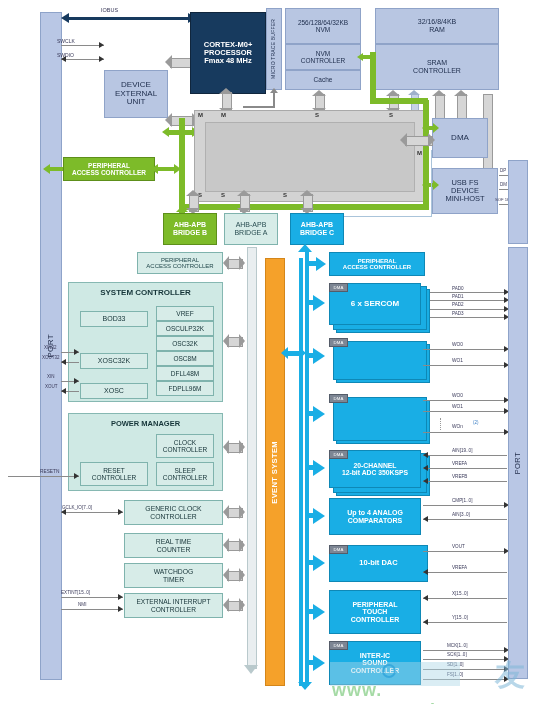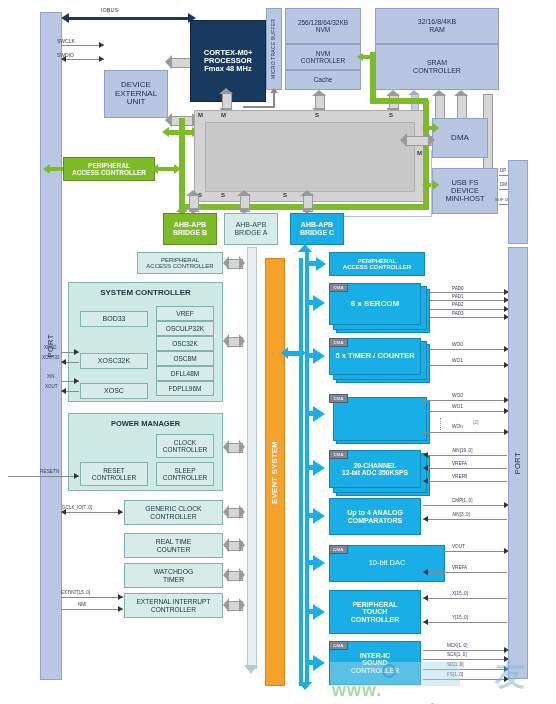--- a/index.html
+++ b/index.html
@@ -68,21 +68,21 @@
   <div class="tri" style="left:190px;top:55px;border-top:7px solid transparent;border-bottom:7px solid transparent;border-left:7px solid #9a9a9a;"></div>
 
   <div class="harrow" style="left:170px;top:116px;width:24px;height:8px;"></div>
   <div class="tri" style="left:165px;top:113px;border-top:7px solid transparent;border-bottom:7px solid transparent;border-right:7px solid #9a9a9a;"></div>
   <div class="tri" style="left:192px;top:113px;border-top:7px solid transparent;border-bottom:7px solid transparent;border-left:7px solid #9a9a9a;"></div>
 
   <div class="gwire" style="left:168px;top:130px;width:26px;height:5px;"></div>
   <div class="tri" style="left:162px;top:127px;border-top:5px solid transparent;border-bottom:5px solid transparent;border-right:7px solid #7dbb29;"></div>
   <div class="tri" style="left:192px;top:127px;border-top:5px solid transparent;border-bottom:5px solid transparent;border-left:7px solid #7dbb29;"></div>
 
-  <div class="blk navy" style="left:190px;top:20px;width:76px;height:82px;flex-direction:column;font-size:7.5px;font-weight:bold;">
+  <div class="blk navy" style="left:190px;top:12px;width:76px;height:82px;flex-direction:column;font-size:7.5px;font-weight:bold;">
     <span>CORTEX-M0+</span>
     <span>PROCESSOR</span>
     <span>Fmax 48 MHz</span>
   </div>
   <div class="blk lav" style="left:266px;top:8px;width:16px;height:82px;">
     <span class="vtext" style="font-size:5px;letter-spacing:.2px;">MICRO TRACE BUFFER</span>
   </div>
 
   <div class="harrow" style="left:222px;top:92px;width:8px;height:18px;"></div>
   <div class="tri" style="left:219px;top:88px;border-left:7px solid transparent;border-right:7px solid transparent;border-bottom:6px solid #9a9a9a;"></div>
@@ -386,23 +386,20 @@
   <div class="lbl" style="left:452px;top:294px;font-size:4.6px;">PAD1</div>
   <div class="wire" style="left:430px;top:309px;width:77px;height:1px;"></div>
   <div class="tri" style="left:504px;top:306px;border-top:3px solid transparent;border-bottom:3px solid transparent;border-left:5px solid #333;"></div>
   <div class="lbl" style="left:452px;top:302px;font-size:4.6px;">PAD2</div>
   <div class="wire" style="left:430px;top:317px;width:77px;height:1px;"></div>
   <div class="tri" style="left:504px;top:314px;border-top:3px solid transparent;border-bottom:3px solid transparent;border-left:5px solid #333;"></div>
   <div class="lbl" style="left:452px;top:311px;font-size:4.6px;">PAD3</div>
 
   <div class="shadow" style="left:336px;top:344px;width:92px;height:37px;"></div>
   <div class="shadow" style="left:333px;top:341px;width:92px;height:37px;"></div>
-  <div class="blk cyan" style="left:329px;top:338px;width:92px;height:37px;flex-direction:column;font-size:7.5px;font-weight:bold;">
-    <span>5 x TIMER / COUNTER</span>
-  </div>
   <div class="dmabadge" style="left:329px;top:338px;width:17px;height:7px;">DMA</div>
   <div class="tri" style="left:313px;top:348px;border-top:8px solid transparent;border-bottom:8px solid transparent;border-left:12px solid #19aee5;"></div>
   <div class="cwire" style="left:308px;top:353px;width:8px;height:5px;"></div>
   <div class="wire" style="left:423px;top:349px;width:84px;height:1px;"></div>
   <div class="tri" style="left:504px;top:346px;border-top:3px solid transparent;border-bottom:3px solid transparent;border-left:5px solid #333;"></div>
   <div class="lbl" style="left:452px;top:342px;font-size:4.8px;">WO0</div>
   <div class="wire" style="left:423px;top:365px;width:84px;height:1px;"></div>
   <div class="tri" style="left:504px;top:362px;border-top:3px solid transparent;border-bottom:3px solid transparent;border-left:5px solid #333;"></div>
   <div class="lbl" style="left:452px;top:358px;font-size:4.8px;">WO1</div>
 
@@ -448,21 +445,21 @@
   </div>
   <div class="tri" style="left:313px;top:508px;border-top:8px solid transparent;border-bottom:8px solid transparent;border-left:12px solid #19aee5;"></div>
   <div class="cwire" style="left:308px;top:513px;width:8px;height:5px;"></div>
   <div class="wire" style="left:423px;top:505px;width:84px;height:1px;"></div>
   <div class="tri" style="left:504px;top:502px;border-top:3px solid transparent;border-bottom:3px solid transparent;border-left:5px solid #333;"></div>
   <div class="lbl" style="left:452px;top:498px;font-size:4.6px;">CMP[1..0]</div>
   <div class="wire" style="left:423px;top:519px;width:84px;height:1px;"></div>
   <div class="tri" style="left:423px;top:516px;border-top:3px solid transparent;border-bottom:3px solid transparent;border-right:5px solid #333;"></div>
   <div class="lbl" style="left:452px;top:512px;font-size:4.6px;">AIN[3..0]</div>
 
-  <div class="blk cyan" style="left:329px;top:545px;width:116px;height:37px;flex-direction:column;font-size:7.5px;font-weight:normal;">
+  <div class="blk cyan" style="left:329px;top:545px;width:99px;height:37px;flex-direction:column;font-size:7.5px;font-weight:bold;">
     <span>10-bit DAC</span>
   </div>
   <div class="dmabadge" style="left:329px;top:545px;width:17px;height:7px;">DMA</div>
   <div class="tri" style="left:313px;top:555px;border-top:8px solid transparent;border-bottom:8px solid transparent;border-left:12px solid #19aee5;"></div>
   <div class="cwire" style="left:308px;top:560px;width:8px;height:5px;"></div>
   <div class="wire" style="left:423px;top:551px;width:84px;height:1px;"></div>
   <div class="tri" style="left:504px;top:548px;border-top:3px solid transparent;border-bottom:3px solid transparent;border-left:5px solid #333;"></div>
   <div class="lbl" style="left:452px;top:544px;font-size:4.6px;">VOUT</div>
   <div class="wire" style="left:423px;top:572px;width:84px;height:1px;"></div>
   <div class="tri" style="left:423px;top:569px;border-top:3px solid transparent;border-bottom:3px solid transparent;border-right:5px solid #333;"></div>

